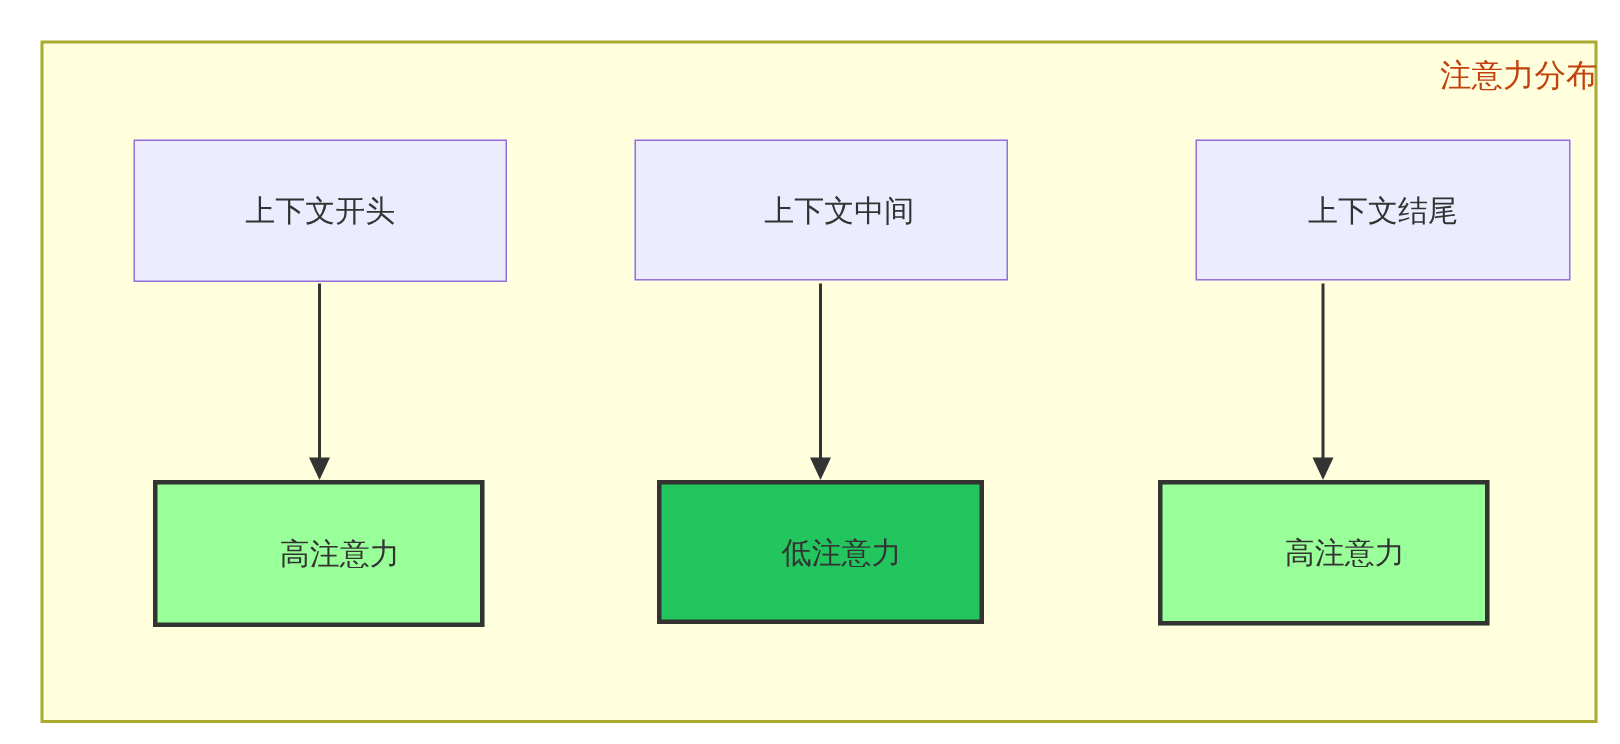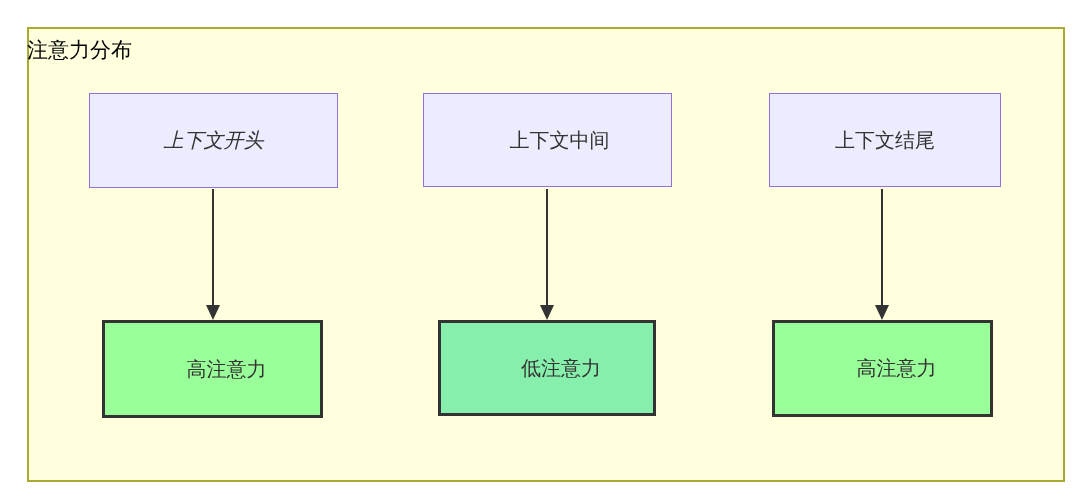--- a/index.html
+++ b/index.html
@@ -22,45 +22,45 @@
     width: 1034px;
     height: 451px;
     border: 2px solid;
     box-sizing: content-box;
   }
   .cluster-title {
     position: absolute;
     left: 27px;
     top: 36px;
     width: 1038px;
-    text-align: left;
+    text-align: right;
     font-size: 21px;
-    color: #000000;
+    color: #c2410c;
   }
   .node {
     position: absolute;
     display: flex;
     align-items: center;
     justify-content: center;
     font-size: 20px;
     color: #333333;
     box-sizing: border-box;
     text-align: center;
   }
   .node.source {
     border: 1.5px solid;
   }
   .node.result {
     border: 3px solid;
     padding-left: 28px;
   }
   
-  .n-start  { left: 89px;  top: 93px;  width: 249px; height: 95px; font-style: italic; }
+  .n-start  { left: 89px;  top: 93px;  width: 249px; height: 95px; }
   .n-middle { left: 423px; top: 93px;  width: 249px; height: 94px; }
-  .n-end    { left: 769px; top: 93px;  width: 232px; height: 94px; font-family: Liberation Mono, monospace; }
+  .n-end    { left: 797px; top: 93px;  width: 250px; height: 94px; font-family: Liberation Mono, monospace; }
   
   .n-high1  { left: 102px; top: 320px; width: 221px; height: 98px; }
   .n-low    { left: 438px; top: 320px; width: 218px; height: 96px; }
   .n-high2  { left: 772px; top: 320px; width: 221px; height: 97px; }
   .edges-layer {
     position: absolute;
     left: 0;
     top: 0;
     width: 1080px;
     height: 496px;
@@ -77,21 +77,21 @@
   <div class="cluster-title">注意力分布</div>
 
   <div class="node source n-start" style="background-color: rgb(236, 236, 255); border-color: rgb(147, 112, 219);">上下文开头</div>
 
   <div class="node source n-middle" style="background-color: rgb(236, 236, 255); border-color: rgb(147, 112, 219); padding-left: 24px;">上下文中间</div>
 
   <div class="node source n-end" style="background-color: rgb(236, 236, 255); border-color: rgb(147, 112, 219);">上下文结尾</div>
 
   <div class="node result n-high1" style="background-color: rgb(153, 255, 153); border-color: rgb(51, 51, 51);">高注意力</div>
 
-  <div class="node result n-low" style="background-color: #86efac; border-color: rgb(51, 51, 51);">低注意力</div>
+  <div class="node result n-low" style="background-color: #22c55e; border-color: rgb(51, 51, 51);">低注意力</div>
 
   <div class="node result n-high2" style="background-color: rgb(153, 255, 153); border-color: rgb(51, 51, 51);">高注意力</div>
 
   <svg class="edges-layer" viewBox="0 0 1080 496" xmlns="http://www.w3.org/2000/svg">
     <g>
       <line x1="213" y1="189" x2="213" y2="306" stroke-width="2" stroke="#333333"></line>
       <polygon points="206,305 220,305 213,320" fill="#333333"></polygon>
     </g>
     <g>
       <line x1="547" y1="189" x2="547" y2="306" stroke-width="2" stroke="#333333"></line>

